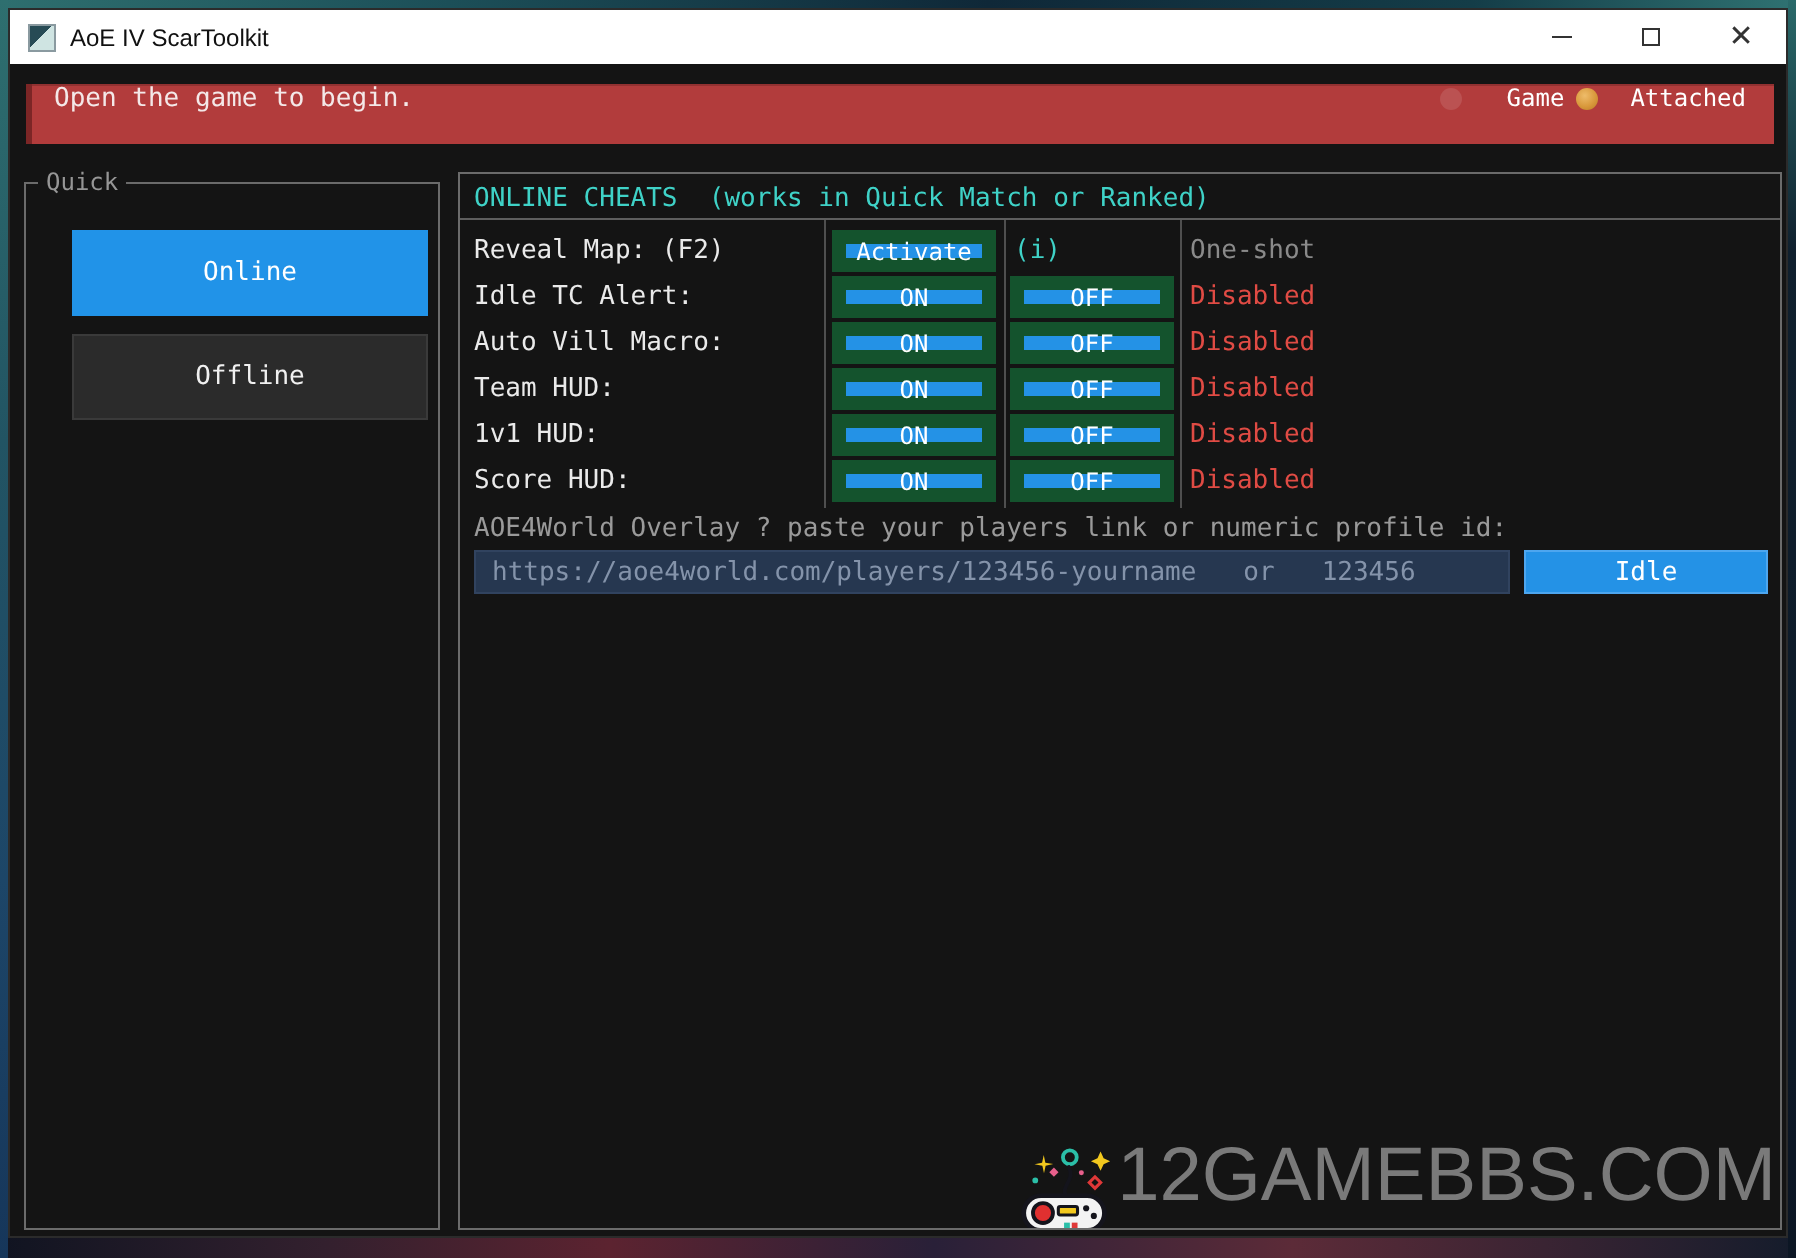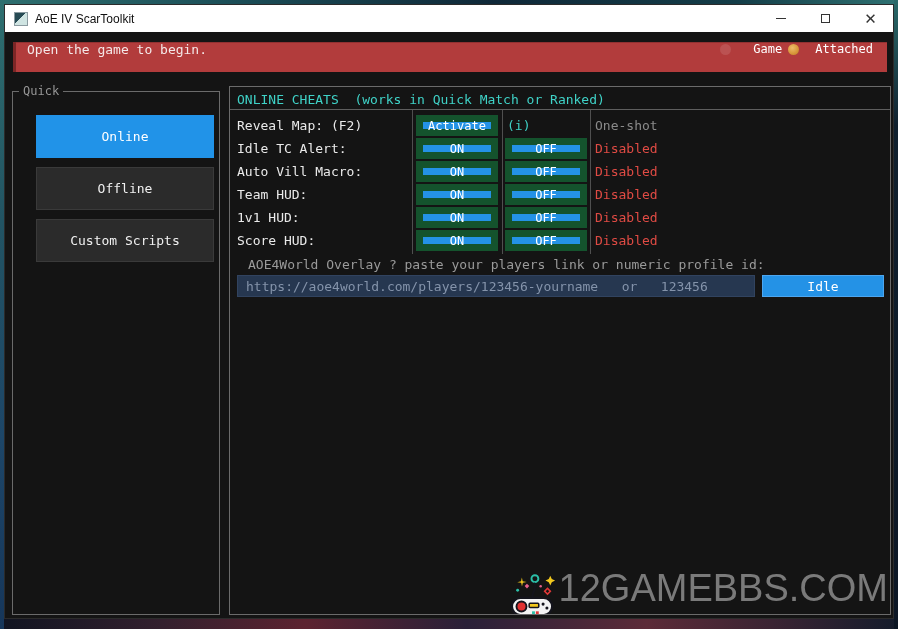--- a/index.html
+++ b/index.html
@@ -60,21 +60,21 @@
   .row-label { position:absolute; left:7px; top:3px; color:#eaeaea; font-size:13px; white-space:pre; }
   .grid-btn { position:absolute; top:0; height:21px; background:#2492e6; border:7px solid #14532d;
               color:#fff; font-size:12px; font-family:inherit; display:flex; align-items:center; justify-content:center; cursor:pointer; }
   .col-a { left:186px; width:82px; }
   .col-b { left:275px; width:82px; }
   .info-i { position:absolute; left:277px; top:3px; color:#3fd2c7; font-size:13px; cursor:pointer; }
   .status { position:absolute; left:365px; top:3px; font-size:13px; white-space:pre; }
   .status-gray { color:#8a8a8a; }
   .status-red { color:#e04b44; }
 
-  .overlay-label { position:absolute; left:18px; top:170px; color:#9a9a9a; font-size:13px; white-space:pre; }
+  .overlay-label { position:absolute; left:7px; top:170px; color:#9a9a9a; font-size:13px; white-space:pre; }
   .overlay-input { position:absolute; left:7px; top:188px; width:518px; height:22px; background:#263750;
                    border:1px solid #31435f; color:#8493aa; font-size:13px; font-family:inherit; padding:0 8px; }
   .overlay-input::placeholder { color:#8493aa; opacity:1; white-space:pre; }
   .save-btn { position:absolute; left:532px; top:188px; width:122px; height:22px; background:#2492e6; border:1px solid #4da6ef;
               color:#fff; font-size:13px; font-family:inherit; cursor:pointer; }
 
   .watermark { position:absolute; right:2px; bottom:-7px; display:flex; 
                font-family:Liberation Sans, sans-serif; }
   .wm-text { font-size:38px; color:#7a7a7a; letter-spacing:0px; line-height:1; }
   .wm-icon { width:48px; height:52px; margin-right:2px; }
@@ -113,21 +113,20 @@
         <span>Game</span>
         <span class="dot dot-attached"></span>
         <span>Attached</span>
       </span>
     </div>
 
     <div class="sidebar">
       <span class="group-label">Quick</span>
       <button class="mode-btn active" style="top:23px">Online</button>
       <button class="mode-btn" style="top:75px">Offline</button>
-      <button class="mode-btn" style="top:127px">Custom Scripts</button>
     </div>
 
     <div class="panel">
       <div class="panel-header">ONLINE CHEATS  (works in Quick Match or Ranked)</div>
       <div class="hline"></div>
       <div class="vline vline-a"></div>
       <div class="vline vline-b"></div>
       <div class="vline vline-c"></div>
 
       <div class="cheat-row" style="top:28px">

